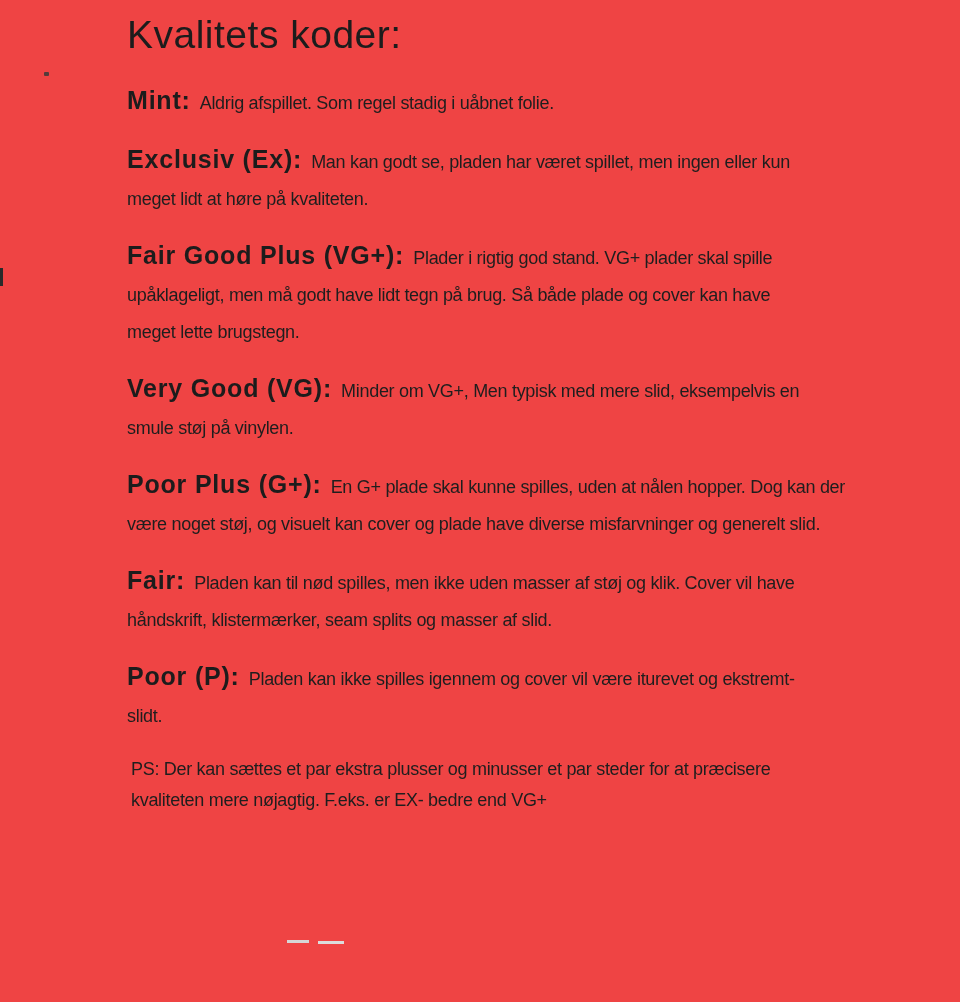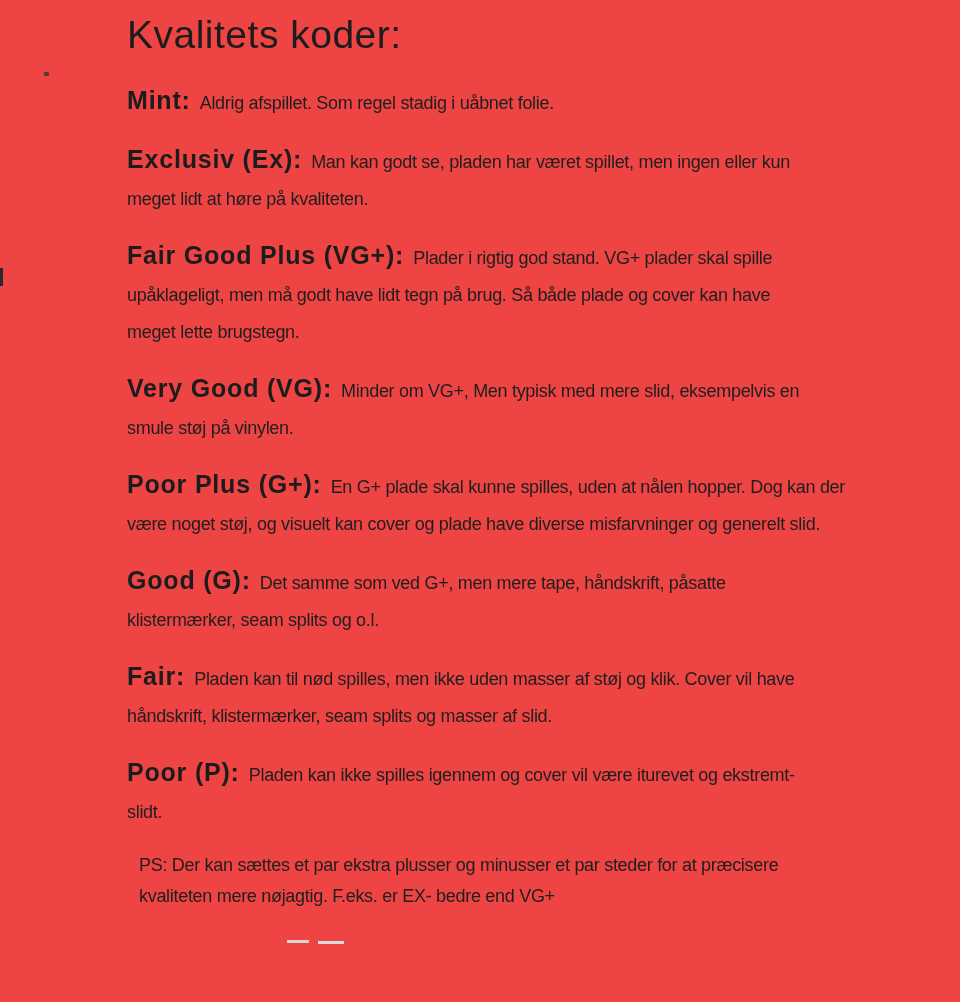--- a/index.html
+++ b/index.html
@@ -41,21 +41,21 @@
     font-size: 25px;
     font-weight: 700;
     letter-spacing: 0.8px;
     margin-right: 9px;
     color: #1c1c1c;
   }
   .desc {
     white-space: pre-line;
   }
   .ps-note {
-    margin: 8px 0 0 12px;
+    margin: 8px 0 0 4px;
     font-size: 18px;
     line-height: 31px;
     letter-spacing: -0.3px;
     white-space: pre-line;
     color: #1e1e1e;
   }
   
   .speck {
     position: absolute;
     left: 44px;
@@ -113,22 +113,20 @@
     <p class="entry"><span class="term">Fair Good Plus (VG+):</span><span class="desc">Plader i rigtig god stand. VG+ plader skal spille
 upåklageligt, men må godt have lidt tegn på brug. Så både plade og cover kan have
 meget lette brugstegn.</span></p>
 
     <p class="entry"><span class="term">Very Good (VG):</span><span class="desc">Minder om VG+, Men typisk med mere slid, eksempelvis en
 smule støj på vinylen.</span></p>
 
     <p class="entry"><span class="term">Poor Plus (G+):</span><span class="desc">En G+ plade skal kunne spilles, uden at nålen hopper. Dog kan der
 være noget støj, og visuelt kan cover og plade have diverse misfarvninger og generelt slid.</span></p>
 
-    <p class="entry"><span class="term">Good (G):</span><span class="desc">Det samme som ved G+, men mere tape, håndskrift, påsatte
-klistermærker, seam splits og o.l.</span></p>
 
     <p class="entry"><span class="term">Fair:</span><span class="desc">Pladen kan til nød spilles, men ikke uden masser af støj og klik. Cover vil have
 håndskrift, klistermærker, seam splits og masser af slid.</span></p>
 
     <p class="entry"><span class="term">Poor (P):</span><span class="desc">Pladen kan ikke spilles igennem og cover vil være iturevet og ekstremt-
 slidt.</span></p>
 
     <p class="ps-note">PS: Der kan sættes et par ekstra plusser og minusser et par steder for at præcisere
 kvaliteten mere nøjagtig. F.eks. er EX- bedre end VG+</p>
 

